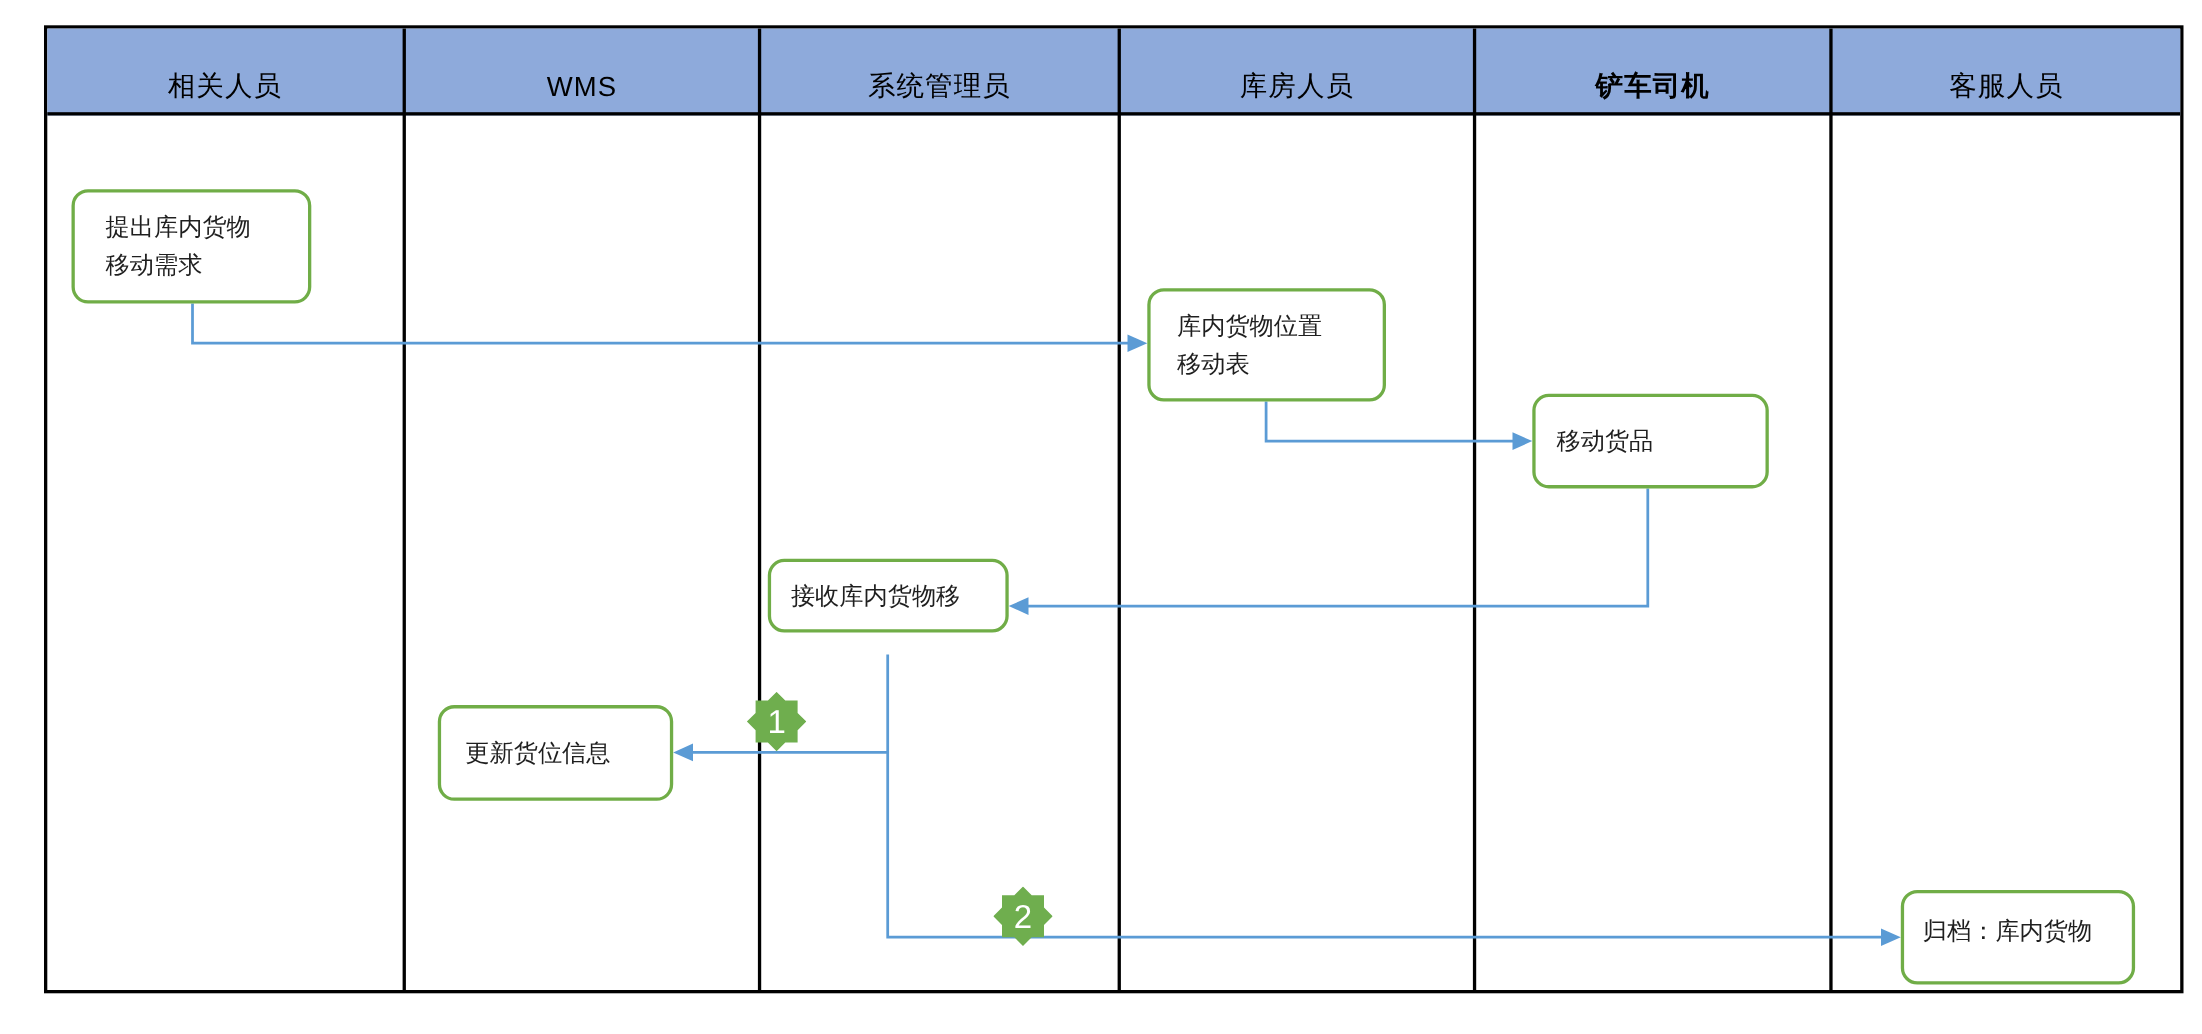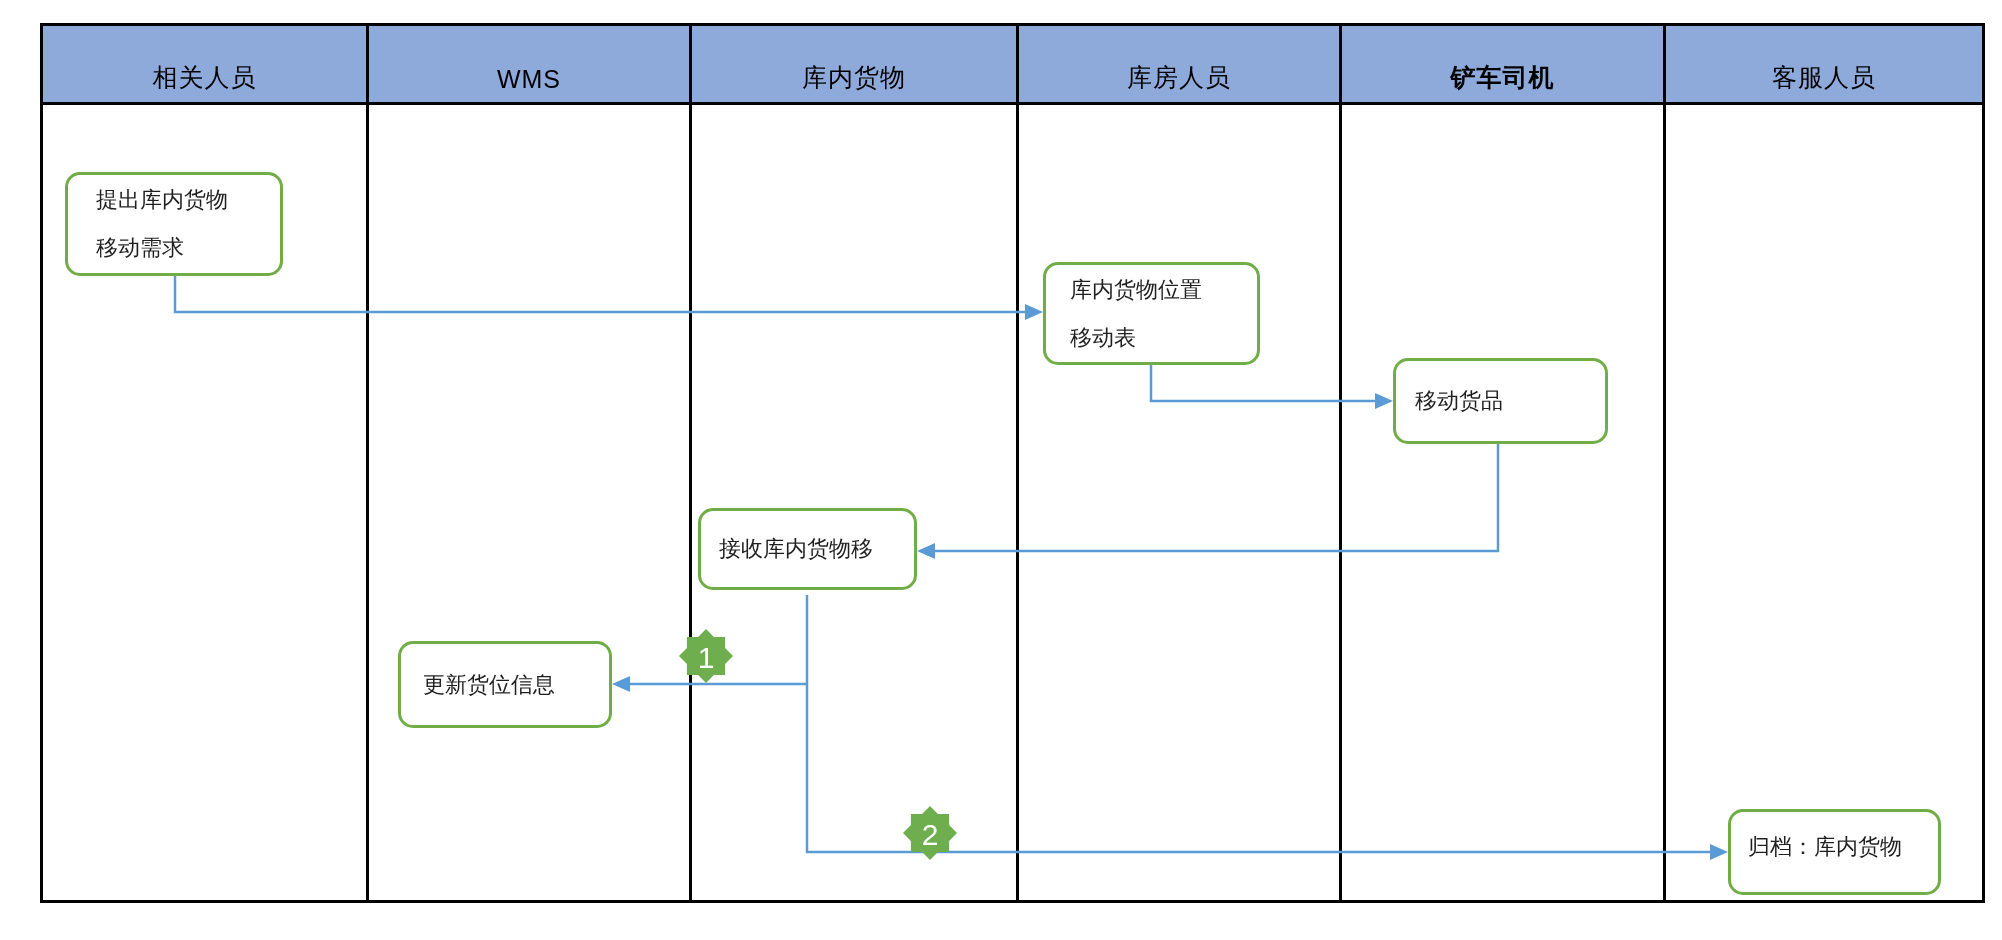--- a/index.html
+++ b/index.html
@@ -51,21 +51,21 @@
   }
   .node {
     position: absolute;
     box-sizing: border-box;
     background: #ffffff;
     border: 3px solid #70ad47;
     border-radius: 15px;
     display: flex;
     align-items: center;
     font-size: 22px;
-    line-height: 48px;
+    line-height: 34px;
     color: #1f1f1f;
   }
   .connector-layer {
     position: absolute;
     left: 0; top: 0;
     width: 2002px; height: 940px;
     pointer-events: none;
   }
   .badge {
     position: absolute;
@@ -91,21 +91,21 @@
     <div class="col-divider" style="left:1296px;"></div>
     <div class="col-divider" style="left:1620px;"></div>
 
     <div class="lane-label" style="left:0px;    width:323px;">
         <span>相关人员</span>
       </div>
     <div class="lane-label" style="left:326px;  width:320px;">
         <span>WMS</span>
       </div>
     <div class="lane-label" style="left:649px;  width:324px;">
-        <span>库内货物</span>
+        <span>系统管理员</span>
       </div>
     <div class="lane-label" style="left:976px;  width:320px;">
         <span>库房人员</span>
       </div>
     <div class="lane-label" style="left:1299px; width:321px;font-weight:bold;">
         <span>铲车司机</span>
       </div>
     <div class="lane-label" style="left:1623px; width:316px;">
         <span>客服人员</span>
       </div>
@@ -138,21 +138,21 @@
   </div>
 
   <div class="node" style="left:1043px; top:262px; width:217px; height:103px; padding:0 34px 0 24px;">
     <span>库内货物位置移动表</span>
   </div>
 
   <div class="node" style="left:1393px; top:358px; width:215px; height:86px; padding:0 10px 0 19px;text-align:right;">
     <span>移动货品</span>
   </div>
 
-  <div class="node" style="left:698px; top:508px; width:219px; height:82px; padding:0 8px 0 18px;">
+  <div class="node" style="left:698px; top:508px; width:219px; height:67px; padding:0 8px 0 18px;">
     <span>接收库内货物移</span>
   </div>
 
   <div class="node" style="left:398px; top:641px; width:214px; height:87px; padding:0 8px 0 22px;">
     <span>更新货位信息</span>
   </div>
 
   <div class="node" style="left:1728px; top:809px; width:213px; height:86px; padding:0 8px 11px 17px;align-items:center;">
     <span>归档：库内货物</span>
   </div>

